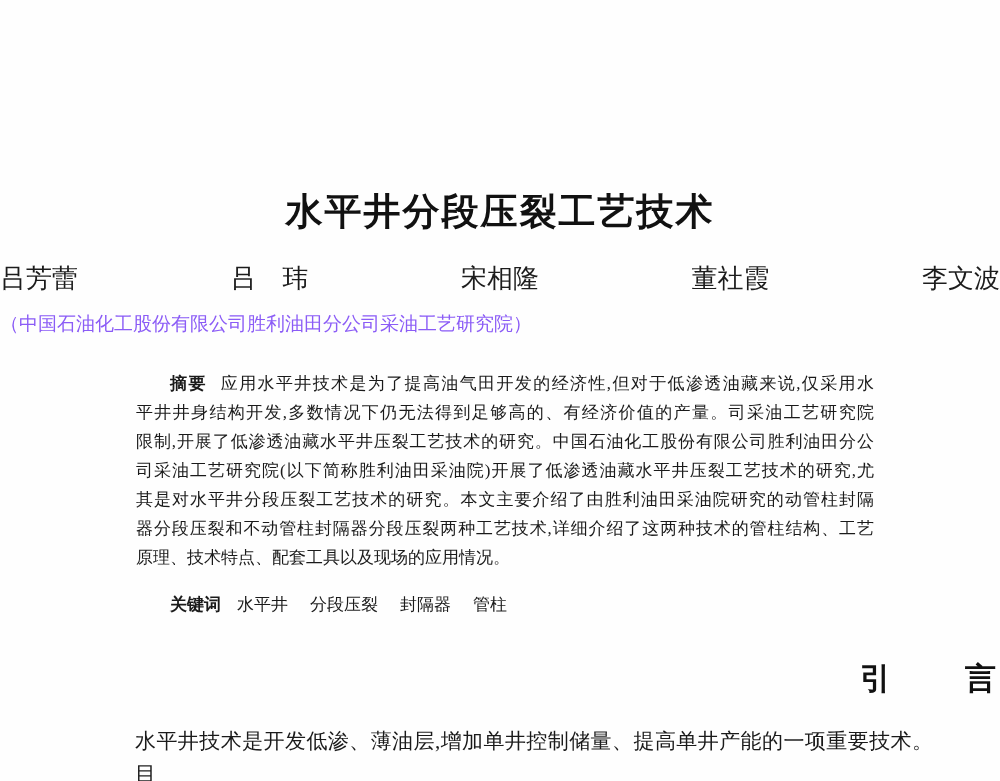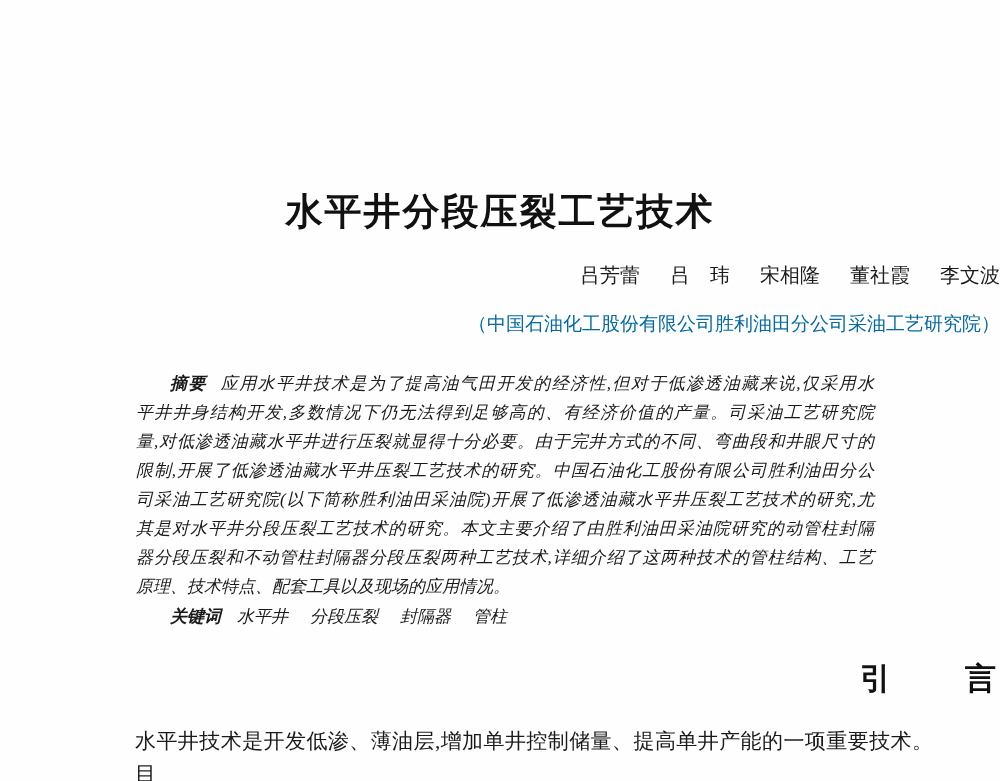--- a/index.html
+++ b/index.html
@@ -21,55 +21,54 @@
     font-size: 37px;
     font-weight: bold;
     letter-spacing: 2px;
     line-height: 1.1;
     color: #111;
   }
   .authors {
     position: absolute;
     top: 263px; left: 0; right: 0;
     display: flex;
-    justify-content: flex-end;
+    justify-content: space-between;
     gap: 30px;
-    font-size: 20px;
+    font-size: 26px;
     line-height: 1.2;
     color: #1c1c1c;
   }
   .affiliation {
     position: absolute;
     top: 312px; left: 0; right: 0;
-    text-align: right;
+    text-align: left;
     font-size: 19px;
     line-height: 1.3;
-    color: #0369a1;
+    color: #8b5cf6;
   }
   .abstract {
     position: absolute;
     top: 369px; left: 136px;
     width: 738px;
     font-size: 17px;
     color: #1a1a1a;
-    font-style: italic;
   }
   .aline {
     line-height: 29px;
     text-align: justify;
   }
   .aline.just { text-align-last: justify; }
   .aline.first { padding-left: 34px; }
   .label {
     font-family: "Liberation Sans", "DejaVu Sans", sans-serif;
     font-weight: bold;
     margin-right: 14px;
   }
   .kwline {
-    margin-top: 1px;
+    margin-top: 18px;
     padding-left: 34px;
     line-height: 29px;
   }
   .kwline .label { margin-right: 16px; }
   .term { margin-right: 22px; }
   .intro-heading {
     position: absolute;
     top: 659px; left: 0; right: 0;
     text-align: right;
     font-family: "Liberation Sans", "DejaVu Sans", sans-serif;
@@ -108,21 +107,20 @@
     <span>李文波</span>
   </div>
 
   <div class="affiliation">（中国石油化工股份有限公司胜利油田分公司采油工艺研究院）</div>
 
   <div class="abstract">
     <div class="aline first just">
       <span class="label">摘要</span><span>应用水平井技术是为了提高油气田开发的经济性,但对于低渗透油藏来说,仅采用水</span>
     </div>
     <div class="aline just">平井井身结构开发,多数情况下仍无法得到足够高的、有经济价值的产量。司采油工艺研究院</div>
-    <div class="aline just">量,对低渗透油藏水平井进行压裂就显得十分必要。由于完井方式的不同、弯曲段和井眼尺寸的</div>
     <div class="aline just">限制,开展了低渗透油藏水平井压裂工艺技术的研究。中国石油化工股份有限公司胜利油田分公</div>
     <div class="aline just">司采油工艺研究院(以下简称胜利油田采油院)开展了低渗透油藏水平井压裂工艺技术的研究,尤</div>
     <div class="aline just">其是对水平井分段压裂工艺技术的研究。本文主要介绍了由胜利油田采油院研究的动管柱封隔</div>
     <div class="aline just">器分段压裂和不动管柱封隔器分段压裂两种工艺技术,详细介绍了这两种技术的管柱结构、工艺</div>
     <div class="aline">原理、技术特点、配套工具以及现场的应用情况。</div>
 
     <div class="kwline">
       <span class="label">关键词</span><span class="term">水平井</span><span class="term">分段压裂</span><span class="term">封隔器</span><span class="term">管柱</span>
     </div>
   </div>

